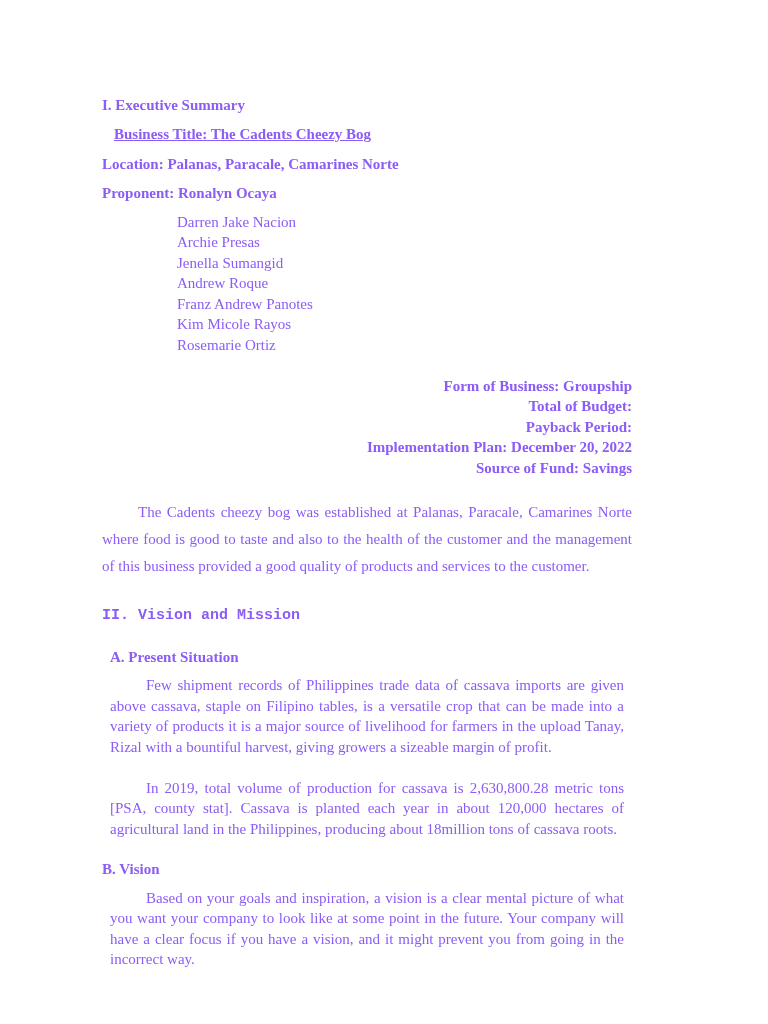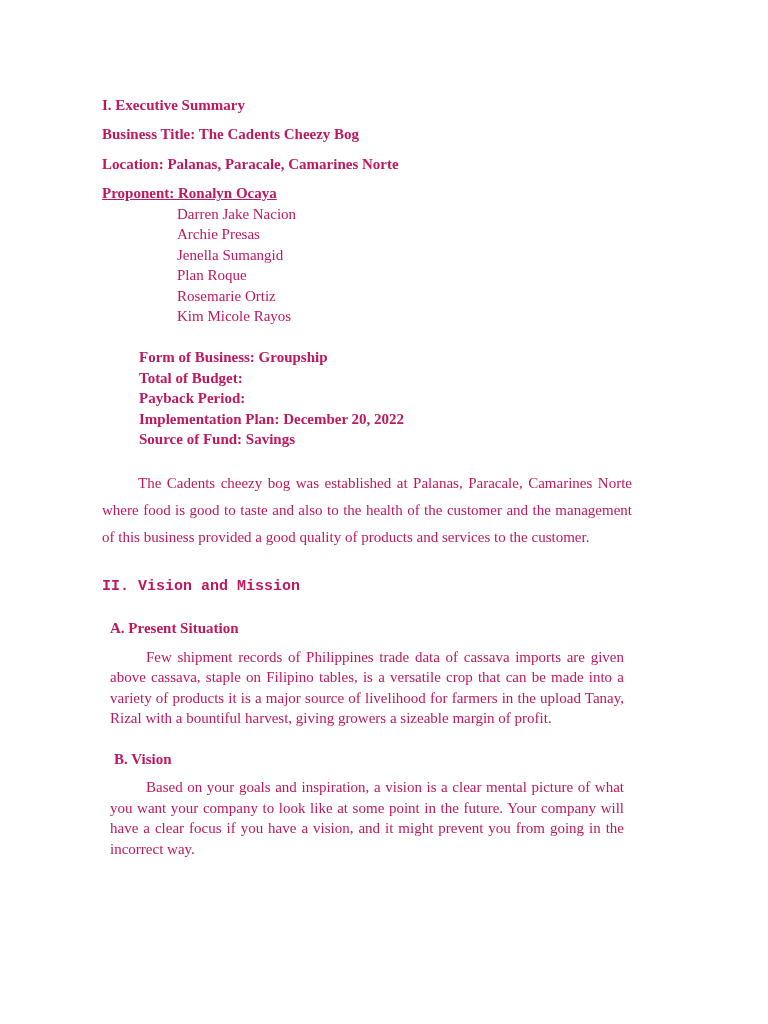--- a/index.html
+++ b/index.html
@@ -10,64 +10,65 @@
   .page {
     position: relative;
     width: 676px;
     height: 1024px;
     margin: 0 auto;
     background: #ffffff;
     box-sizing: border-box;
     padding: 96px 90px 0 56px;
     font-family: "Liberation Serif", "DejaVu Serif", serif;
     font-size: 15px;
-    color: #be185d;
+    color: #8b5cf6;
     overflow: hidden;
   }
   .h-main {
     font-weight: 700;
     font-size: 15px;
     line-height: 19px;
     margin: 0;
   }
   .field {
     font-weight: 700;
     line-height: 19px;
     margin: 0;
   }
-  #f-business { margin: 10px 0 0; }
+  #f-business { margin: 10px 12px 0; text-decoration: underline; }
   #f-location { margin: 11px 0 6px; }
-  #f-proponent { margin: 9px 0 0; line-height: 20.5px; text-decoration: underline; }
+  #f-proponent { margin: 9px 0 8px; line-height: 20.5px; }
   .names {
     font-weight: 400;
     line-height: 20.5px;
     margin: 0 0 0 75px;
   }
   .details {
     font-weight: 700;
     line-height: 20.5px;
     margin: 20.5px 0 0 37px;
+    text-align: right;
   }
   .para-wide {
     margin: 20.5px 0 0;
     line-height: 27px;
     text-align: justify;
     text-indent: 36px;
   }
   #h-vision-mission {
     margin: 26px 0 0;
     font-family: Liberation Mono, monospace;
   }
   .h-sub {
     font-weight: 700;
     line-height: 20.5px;
     margin: 0;
   }
   #h-present { margin: 22px 8px 0; }
-  #h-bvision { margin: 20px 12px 0; }
+  #h-bvision { margin: 20px 0 0; }
   .para {
     margin: 8px;
     line-height: 20.5px;
     text-align: justify;
     text-indent: 36px;
   }
   .para.spaced { margin-top: 20.5px; }
 </style>
 </head>
 <body>
@@ -79,39 +80,41 @@
   <p class="field" id="f-business">Business Title: The Cadents Cheezy Bog</p>
 
   <p class="field" id="f-location">Location: Palanas, Paracale, Camarines Norte</p>
 
   <p class="field" id="f-proponent">Proponent: Ronalyn Ocaya</p>
 
   <div class="names">
     <div>Darren Jake Nacion</div>
     <div>Archie Presas</div>
     <div>Jenella Sumangid</div>
-    <div>Plan Roque</div>
+    <div>Andrew Roque</div>
+    <div>Franz Andrew Panotes</div>
+    <div>Kim Micole Rayos</div>
     <div>Rosemarie Ortiz</div>
-    <div>Kim Micole Rayos</div>
   </div>
 
   <div class="details">
     <div>Form of Business: Groupship</div>
     <div>Total of Budget:</div>
     <div>Payback Period:</div>
     <div>Implementation Plan: December 20, 2022</div>
     <div>Source of Fund: Savings</div>
   </div>
 
   <p class="para-wide">The Cadents cheezy bog was established at Palanas, Paracale, Camarines Norte where food is good to taste and  also to the health of the customer and the management of this business provided a good quality of products and services to the customer.</p>
 
   <p class="h-main" id="h-vision-mission">II. Vision and Mission</p>
 
   <p class="h-sub" id="h-present">A. Present Situation</p>
 
   <p class="para">Few shipment records of Philippines trade data of cassava imports are given above cassava, staple on Filipino tables, is a versatile crop that can be made into a variety of products it is a major source of livelihood for farmers in the upload Tanay, Rizal with a bountiful harvest, giving growers a sizeable margin of profit.</p>
 
+  <p class="para spaced">In 2019, total volume of production for cassava is 2,630,800.28 metric tons [PSA, county stat]. Cassava is planted each year in about 120,000 hectares of agricultural land in the Philippines, producing about 18million tons of cassava roots.</p>
 
   <p class="h-sub" id="h-bvision">B. Vision</p>
 
   <p class="para">Based on your goals and inspiration, a vision is a clear mental picture of what you want your company to look like at some point in the future. Your company will have a clear focus if you have a vision, and it might prevent you from going in the incorrect way.</p>
 
 </div>
 
 </body></html>

